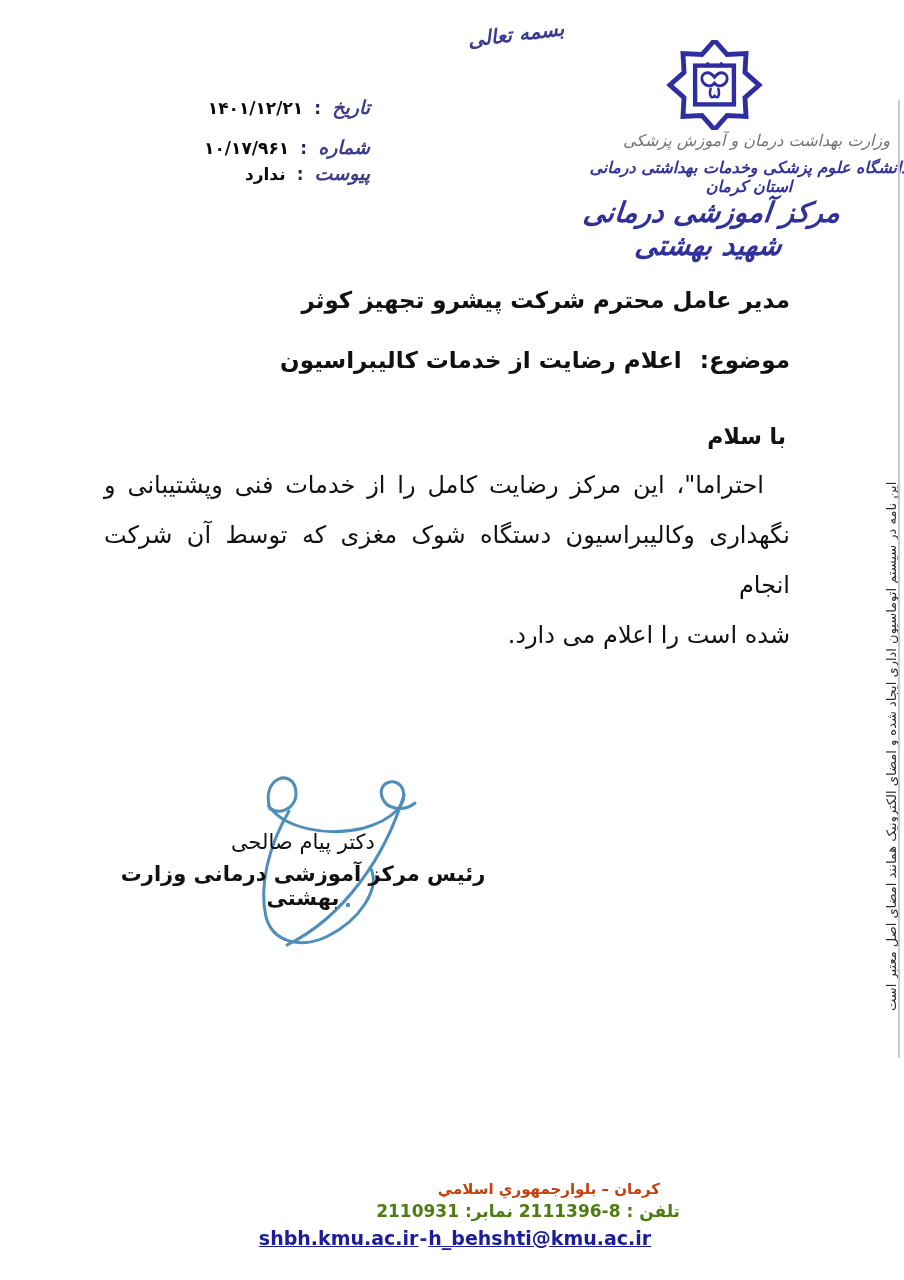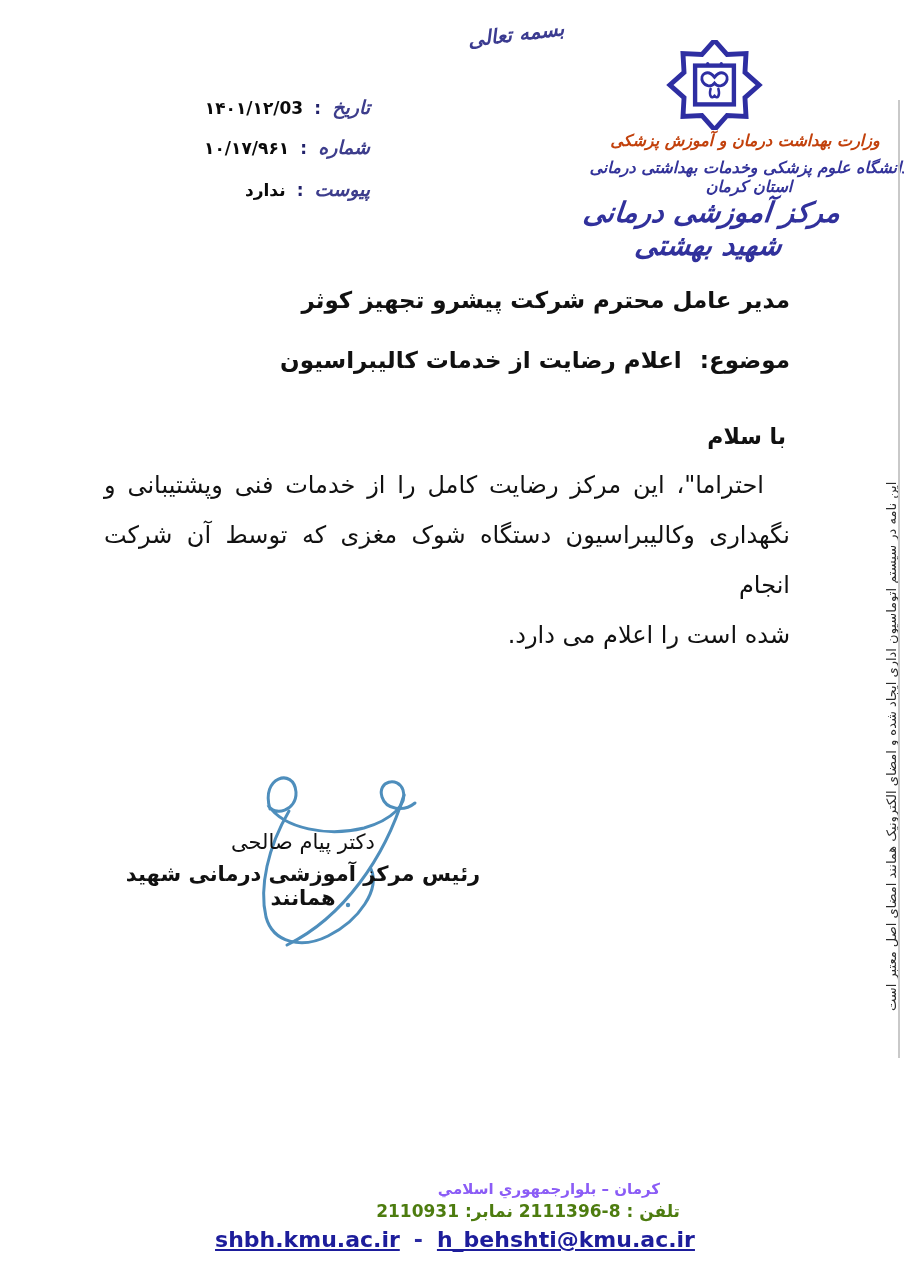--- a/index.html
+++ b/index.html
@@ -15,35 +15,35 @@
   .rtl{direction:rtl;}
   
   .bismillah{
     left:446px;top:22px;width:140px;
     font-size:20px;font-style:italic;font-weight:600;
     color:#3b3b90;text-align:center;
     transform:rotate(-7deg);
   }
   
   .logo-wrap{left:666px;top:40px;width:97px;height:90px;}
-  .hdr-ministry{left:600px;top:131px;width:290px;text-align:center;
-    font-size:16px;font-style:italic;font-weight:700;color:#c2410c;}
+  .hdr-ministry{left:600px;top:131px;width:290px;text-align:right;
+    font-size:16px;font-style:italic;font-weight:400;color:#737373;}
   .hdr-university{left:576px;top:158px;width:346px;text-align:center;
     font-size:16px;font-style:italic;font-weight:600;color:#33339a;}
   .hdr-center{left:560px;top:196px;width:300px;text-align:center;
     font-size:28px;font-style:italic;font-weight:bold;color:#31319c;
     transform:skewX(-6deg);}
   
   .meta-row{right:534px;text-align:right;direction:rtl;white-space:nowrap;}
   .meta-row .lbl{font-size:19px;font-style:italic;font-weight:600;color:#3d3d8c;}
   .meta-row .sep{font-size:17px;font-weight:bold;color:#22226b;margin:0 6px;}
   .meta-row .val{font-size:17px;font-weight:bold;color:#0a0a0a;}
   .meta-date{top:96px;}
   .meta-number{top:136px;}
-  .meta-attach{top:178px;}
+  .meta-attach{top:162px;}
   
   .recipient{right:114px;top:287px;font-size:23px;font-weight:bold;direction:rtl;white-space:nowrap;}
   .subject{right:114px;top:347px;font-size:23px;font-weight:bold;direction:rtl;white-space:nowrap;}
   .subject .subject-text{margin-right:10px;}
   .salutation{right:118px;top:424px;font-size:22px;font-weight:bold;direction:rtl;}
   .body-par{left:104px;right:114px;top:460px;direction:rtl;font-size:24px;line-height:50px;}
   .body-line{direction:rtl;}
   .body-line.just{text-align:justify;text-align-last:justify;}
   .body-line.first{text-indent:26px;}
   .body-line.last{text-align:right;}
@@ -57,26 +57,26 @@
   .side-note{
     left:306px;top:433px;width:578px;height:18px;
     transform:rotate(-90deg);transform-origin:top right;
     direction:rtl;text-align:left;
     font-size:13px;color:#2b2b2b;white-space:nowrap;
   }
   
   .edge-line{left:898px;top:100px;width:2px;height:958px;background:#c9c9c9;}
   
   .footer-address{left:440px;top:1180px;width:220px;text-align:center;
-    font-size:15px;font-weight:bold;color:#8b5cf6;direction:rtl;white-space:nowrap;}
+    font-size:15px;font-weight:bold;color:#c2410c;direction:rtl;white-space:nowrap;}
   .footer-phone{left:336px;top:1201px;width:344px;text-align:right;
     font-size:17px;font-weight:bold;color:#4d7c0f;direction:ltr;white-space:nowrap;}
   .footer-links{left:270px;top:1227px;width:370px;
-    display:flex;justify-content:center;align-items:baseline;gap:14px;
-    font-size:22px;font-weight:bold;color:#1d1d9b;direction:ltr;}
+    display:flex;justify-content:center;align-items:baseline;gap:1px;
+    font-size:19px;font-weight:bold;color:#1d1d9b;direction:ltr;}
   .footer-links a{color:#1d1d9b;text-decoration:underline;}
   .footer-links .dash{text-decoration:none;color:#2a2aa2;}
 </style>
 </head>
 <body>
 
 <div id="page">
 
   <div class="abs bismillah">بسمه تعالی</div>
 
@@ -91,21 +91,21 @@
     </svg>
   </div>
 
   <div class="abs hdr-ministry rtl">وزارت بهداشت درمان و آموزش پزشکی</div>
   <div class="abs hdr-university rtl">دانشگاه علوم پزشکی وخدمات بهداشتی درمانی استان کرمان</div>
   <div class="abs hdr-center rtl">مرکز آموزشی درمانی شهید بهشتی</div>
 
   <div class="abs meta-row meta-date">
     <span class="lbl">تاریخ</span>
     <span class="sep">:</span>
-    <span class="val">۱۴۰۱/۱۲/03</span>
+    <span class="val">۱۴۰۱/۱۲/۲۱</span>
   </div>
   <div class="abs meta-row meta-number">
     <span class="lbl">شماره</span>
     <span class="sep">:</span>
     <span class="val">۱۰/۱۷/۹۶۱</span>
   </div>
   <div class="abs meta-row meta-attach">
     <span class="lbl">پیوست</span>
     <span class="sep">:</span>
     <span class="val">ندارد</span>
@@ -130,21 +130,21 @@
     <svg width="205" height="200" viewBox="0 0 205 198">
       <g fill="none" stroke="#4e8ebc" stroke-width="3" stroke-linecap="round">
         <path d="M 38 50 C 28 18, 62 8, 64 33 C 65 52, 42 58, 36 46 C 52 70, 96 78, 132 69 C 160 61, 176 45, 171 31 C 166 17, 145 22, 150 38 C 154 51, 172 53, 183 44"></path>
         <path d="M 57 52 C 36 88, 27 128, 34 158 C 41 184, 70 190, 96 177 C 128 161, 148 130, 139 110"></path>
         <path d="M 172 36 C 153 98, 112 158, 55 186"></path>
         <circle cx="116" cy="146" r="2.2" fill="#4e8ebc" stroke="none"></circle>
       </g>
     </svg>
   </div>
   <div class="abs sig-name">دکتر پیام صالحی</div>
-  <div class="abs sig-title">رئیس مرکز آموزشی درمانی شهید همانند</div>
+  <div class="abs sig-title">رئیس مرکز آموزشی درمانی وزارت بهشتی</div>
 
   <div class="abs side-note">این نامه در سیستم اتوماسیون اداری ایجاد شده و امضای الکترونیک همانند امضای اصل معتبر است</div>
 
   <div class="abs edge-line"></div>
 
   <div class="abs footer-address">کرمان – بلوارجمهوري اسلامي</div>
   <div class="abs footer-phone">تلفن : 8-2111396 نمابر: 2110931</div>
   <div class="abs footer-links">
     <a href="#">shbh.kmu.ac.ir</a>
     <span class="dash">-</span>

